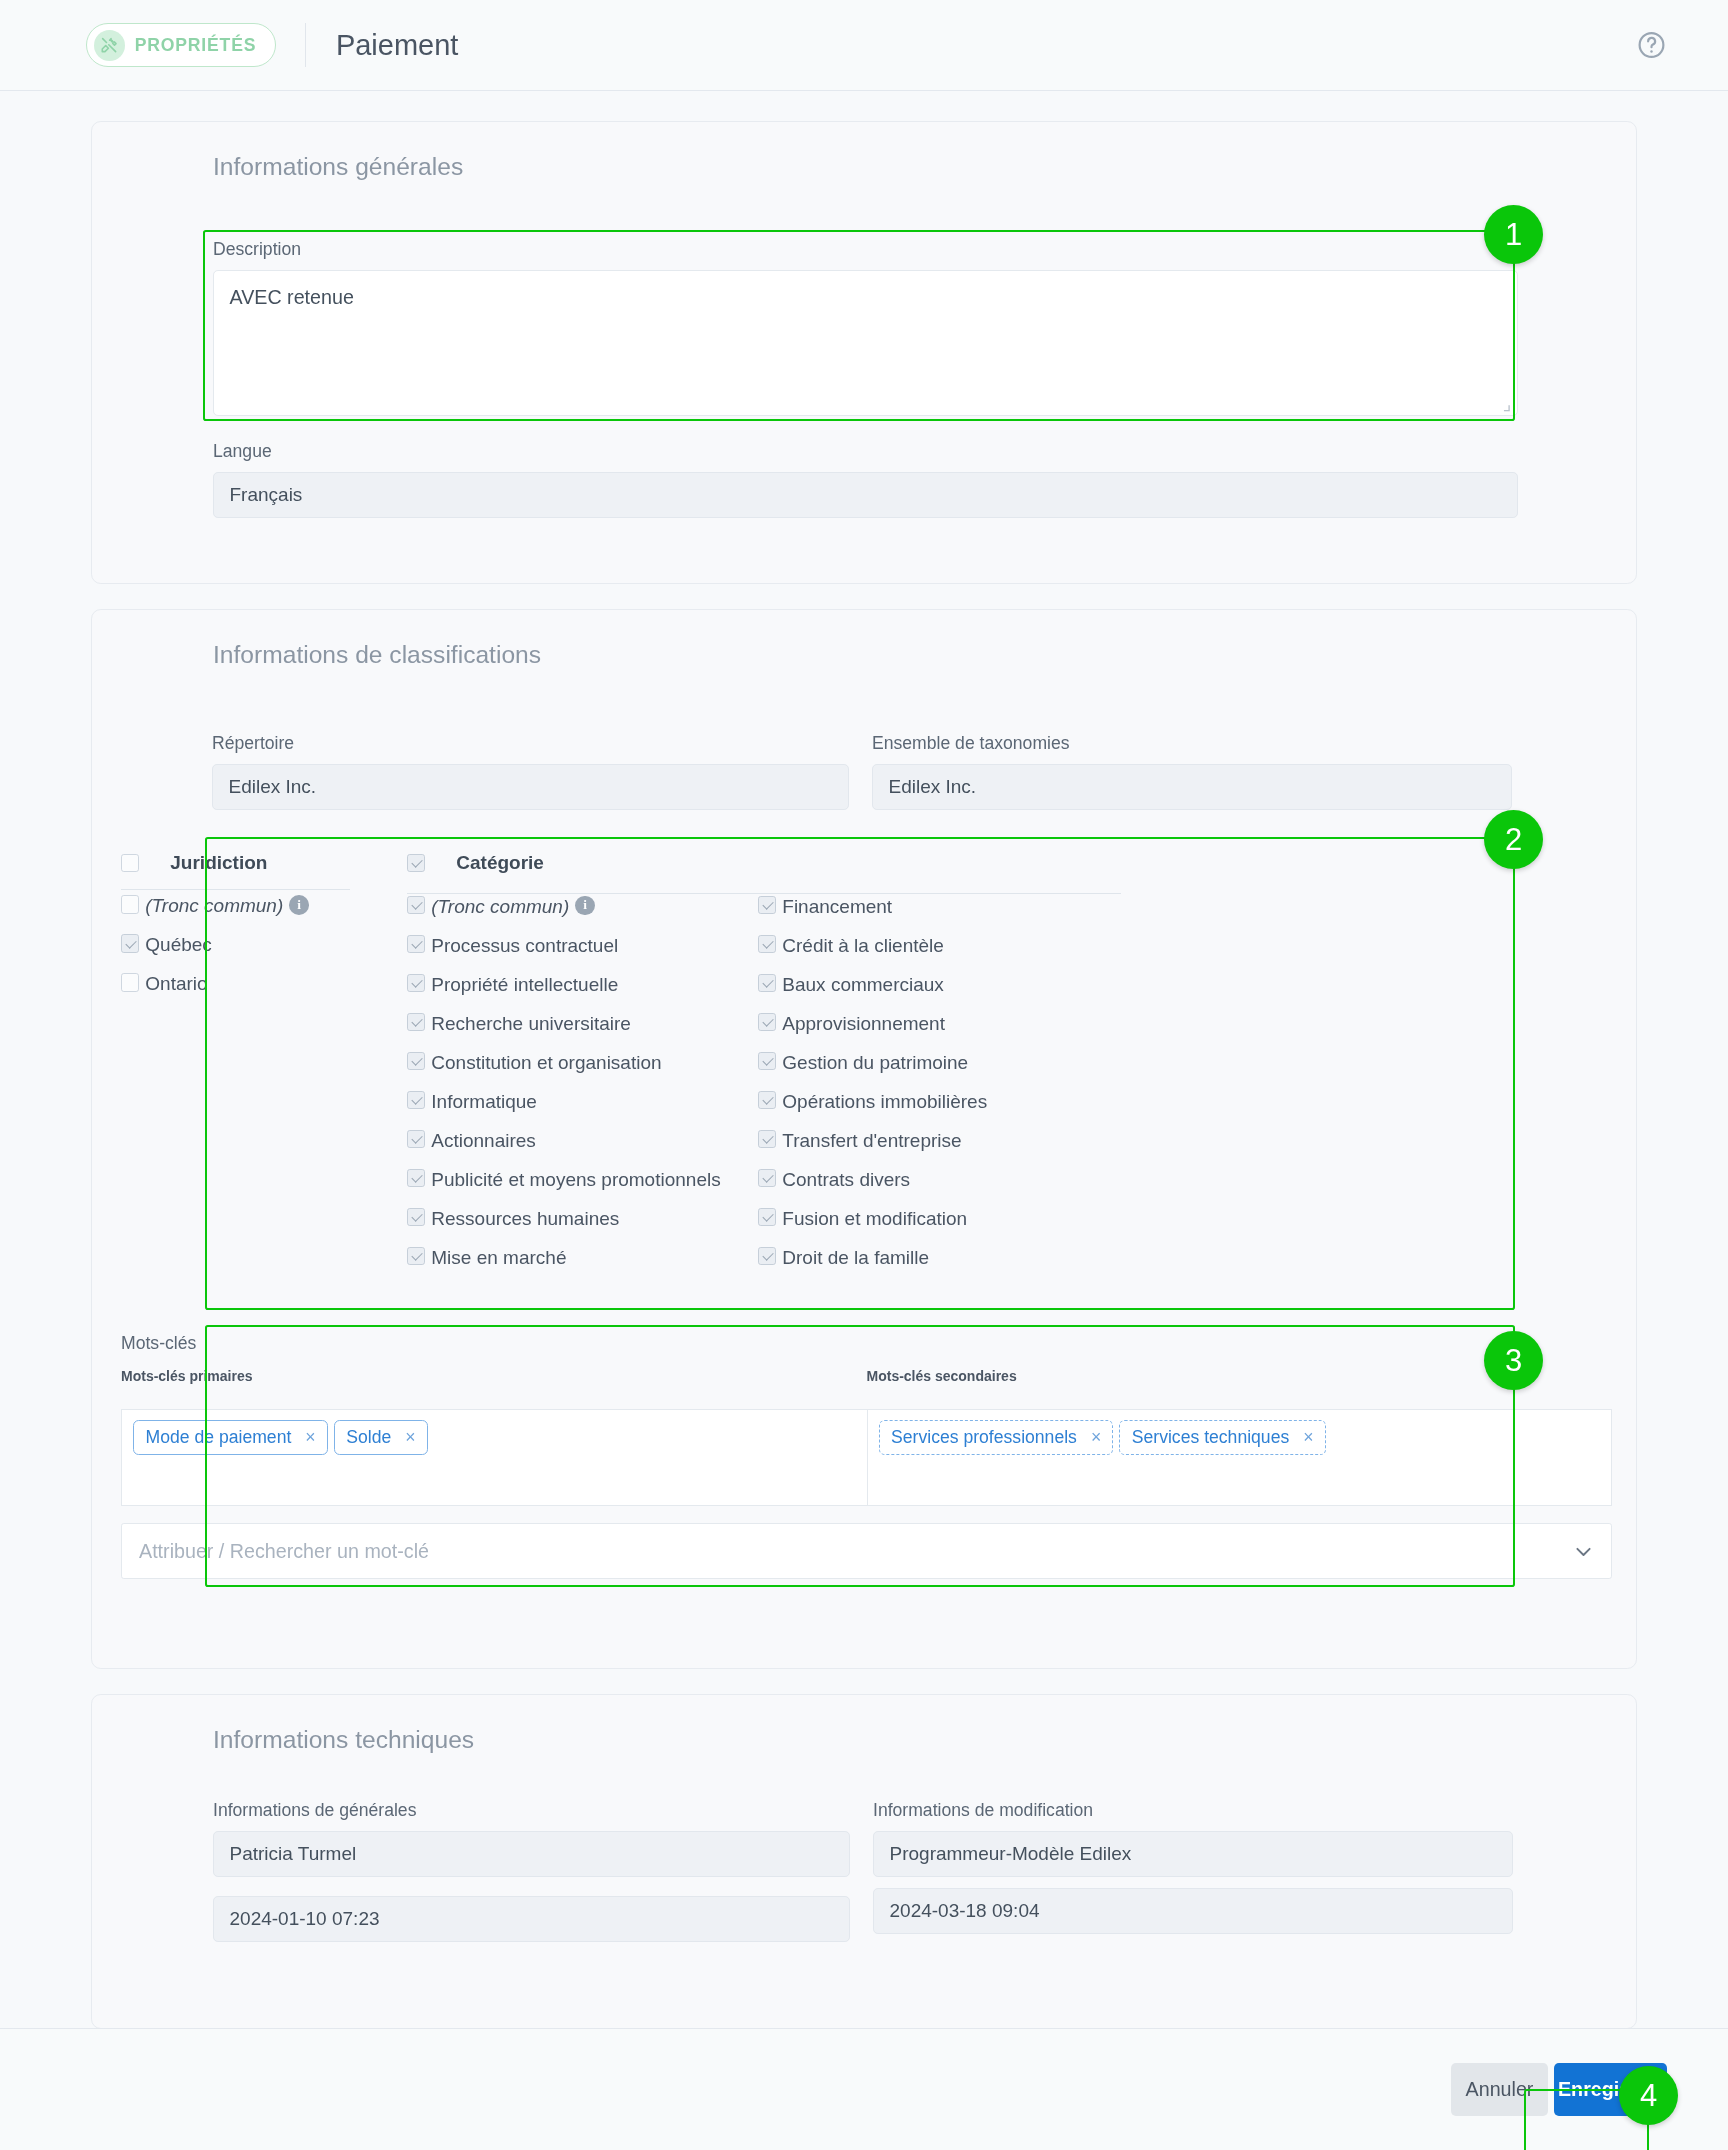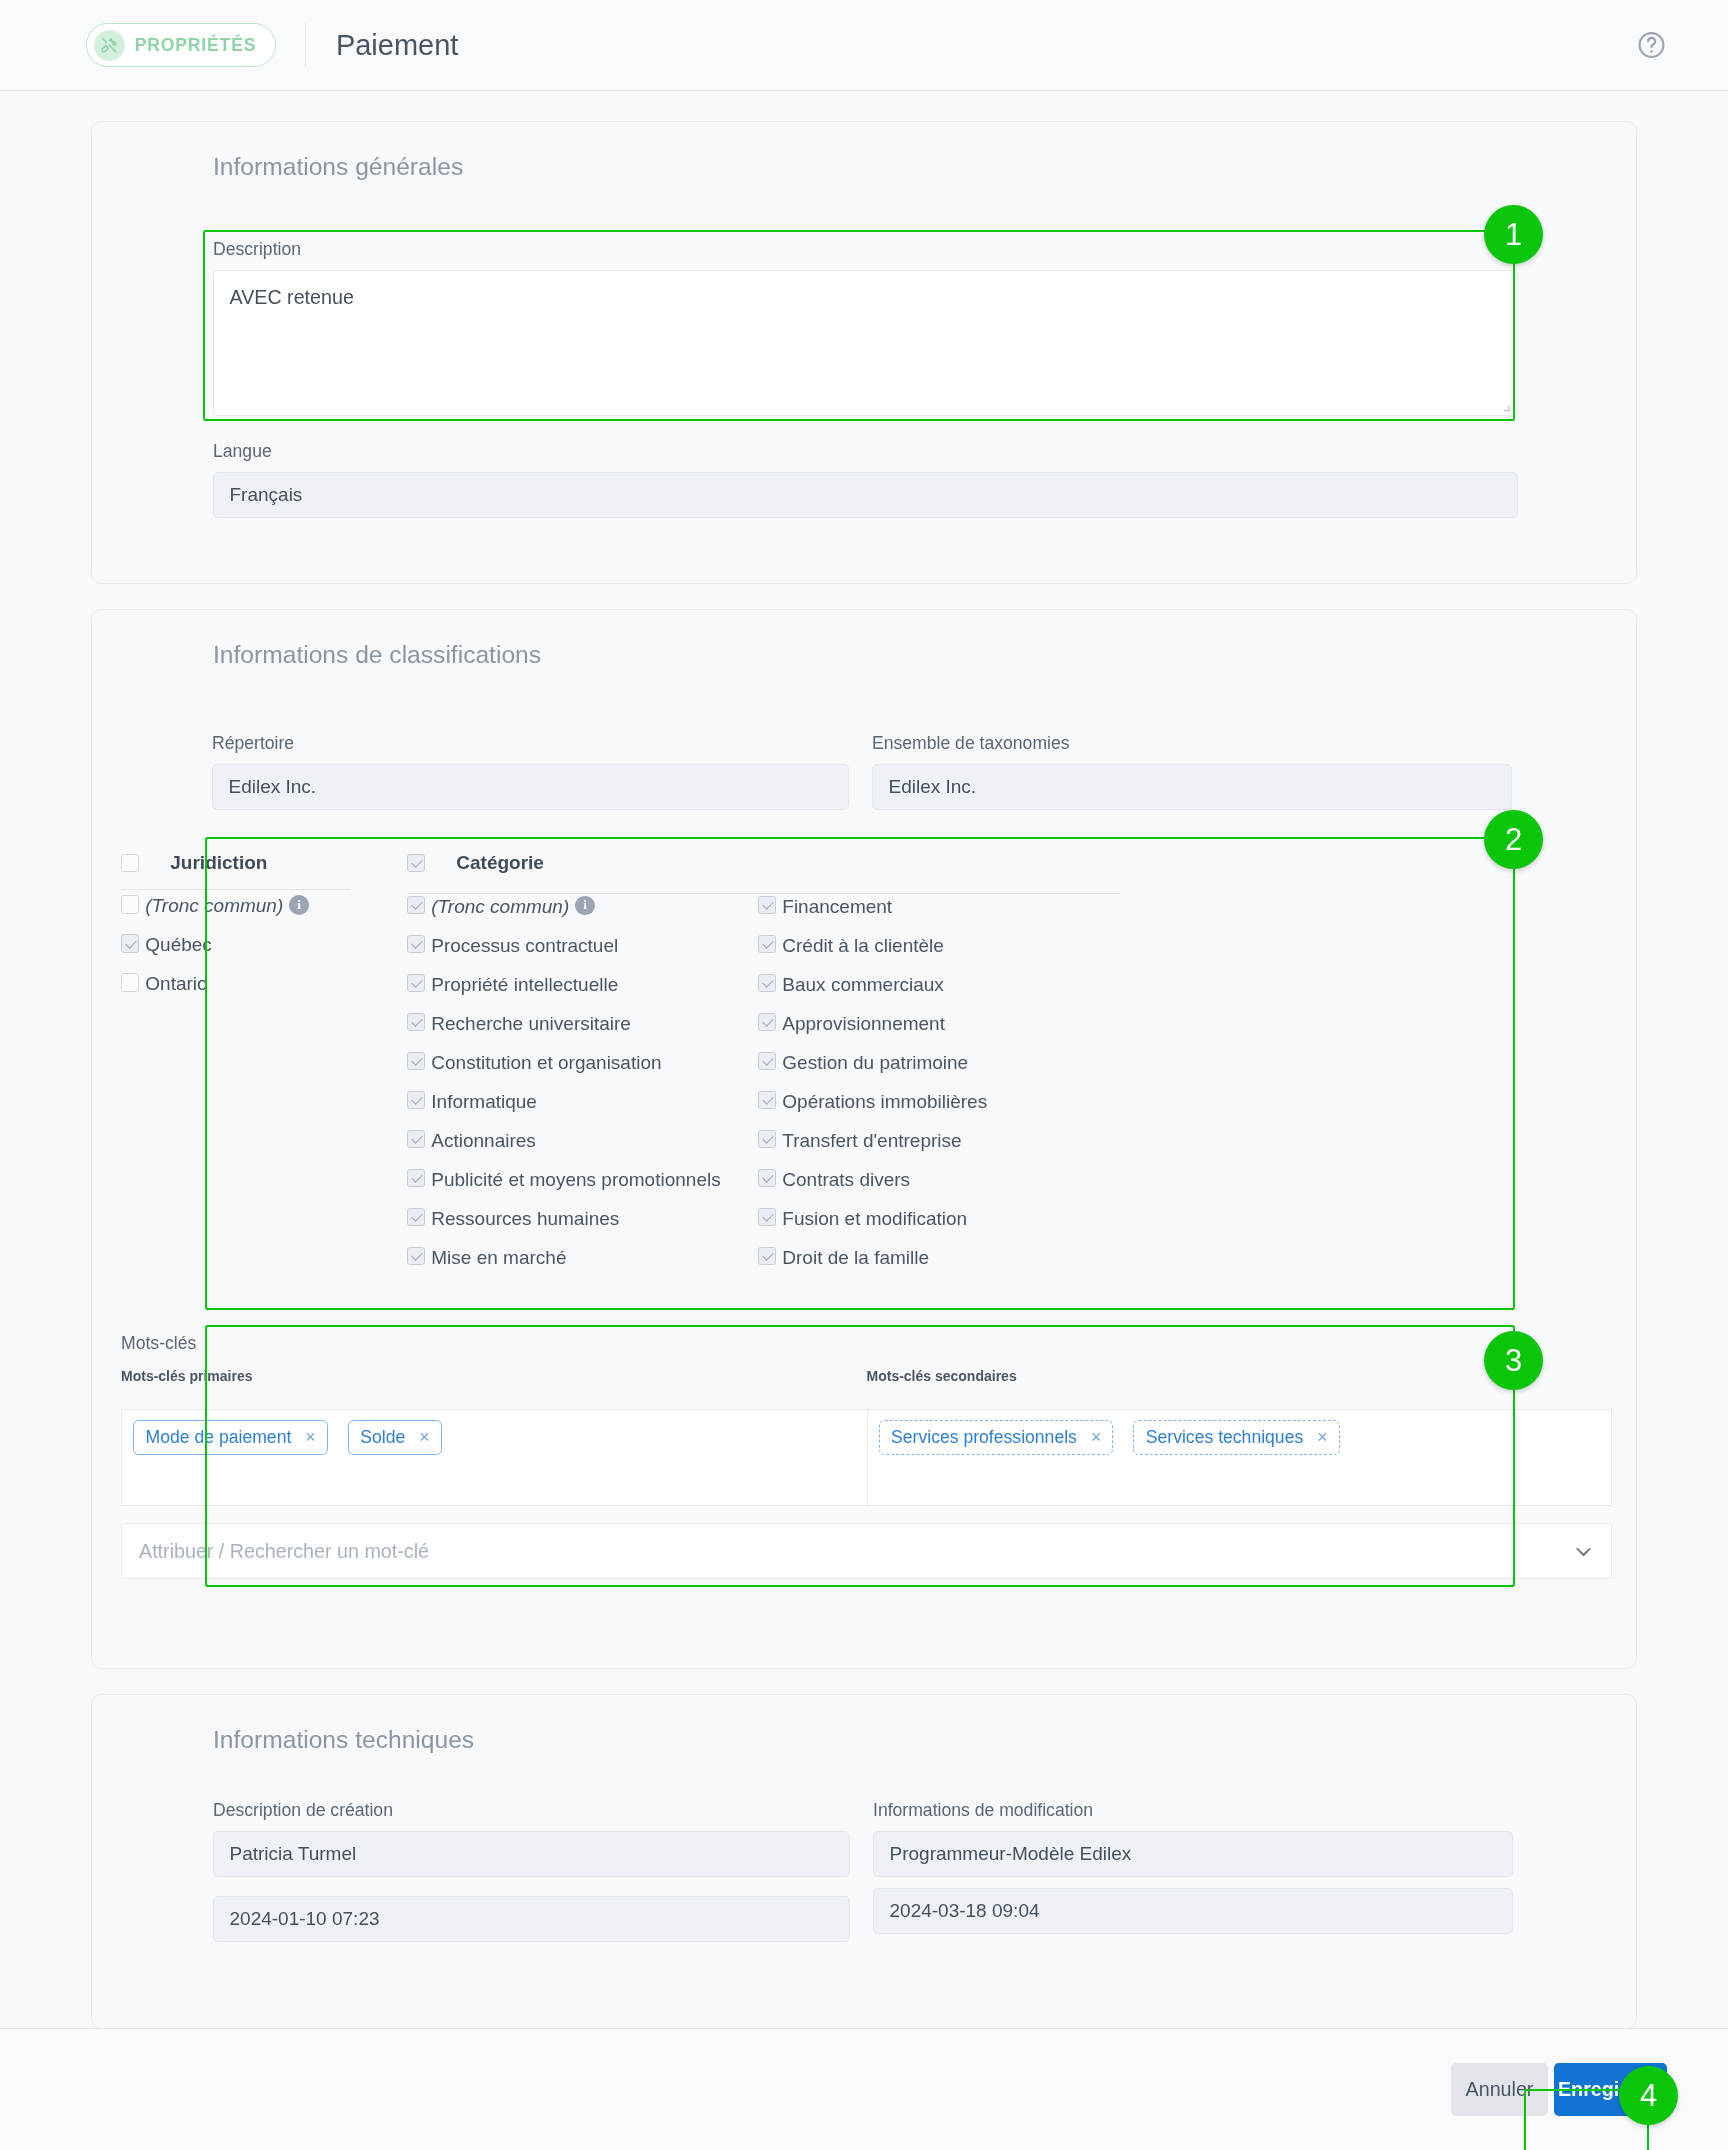--- a/index.html
+++ b/index.html
@@ -119,21 +119,21 @@
   }
 
   
   .kw-block{position:absolute;left:121px;top:1333px;width:1491px}
   .kw-title{font-size:17.6px;color:#5b6775}
   .kw-cols{display:flex;margin-top:14px}
   .kw-col{width:50%}
   .kw-sub{font-size:14px;color:#4a5563;font-weight:bold;margin-bottom:25px}
   .kw-field{
     background:#ffffff;border:0.7px solid #e4e9ee;height:97px;
-    padding:9.8px 11.3px;display:flex;flex-wrap:wrap;align-content:flex-start;gap:20px;
+    padding:9.8px 11.3px;display:flex;flex-wrap:wrap;align-content:flex-start;gap:6px;
   }
   .kw-col:first-child .kw-field{border-right:none}
   .chip{
     display:inline-flex;align-items:center;gap:14px;
     border-radius:5.6px;padding:4.2px 11.3px;height:35px;
     font-size:17.6px;color:#2d7fd3;background:#fff;white-space:nowrap;
   }
   .chip.solid{border:1.4px solid #7fb3e8}
   .chip.dashed{border:1.4px dashed #7fb3e8}
   .chip .x{font-size:17.6px;color:#6fa4dc;cursor:pointer}
@@ -380,21 +380,21 @@
     </div>
   </div>
 
   <div class="hl" style="left:205px;top:1325px;width:1310px;height:262px"></div>
   <div class="badge-num" style="left:1484px;top:1331px">3</div>
 
   <div class="card" id="card-tech">
     <div class="card-title" style="top:31px">Informations techniques</div>
 
     <div style="position:absolute;left:121px;top:105px;width:637px">
-      <div class="fld-label">Description de création</div>
+      <div class="fld-label">Informations de générales</div>
       <div class="ro-input" style="margin-top:9.8px">Patricia Turmel</div>
       <div class="ro-input" style="margin-top:19.7px">2024-01-10 07:23</div>
     </div>
 
     <div style="position:absolute;left:781px;top:105px;width:640px">
       <div class="fld-label">Informations de modification</div>
       <div class="ro-input" style="margin-top:9.8px">Programmeur-Modèle Edilex</div>
       <div class="ro-input" style="margin-top:11px">2024-03-18 09:04</div>
     </div>
   </div>

